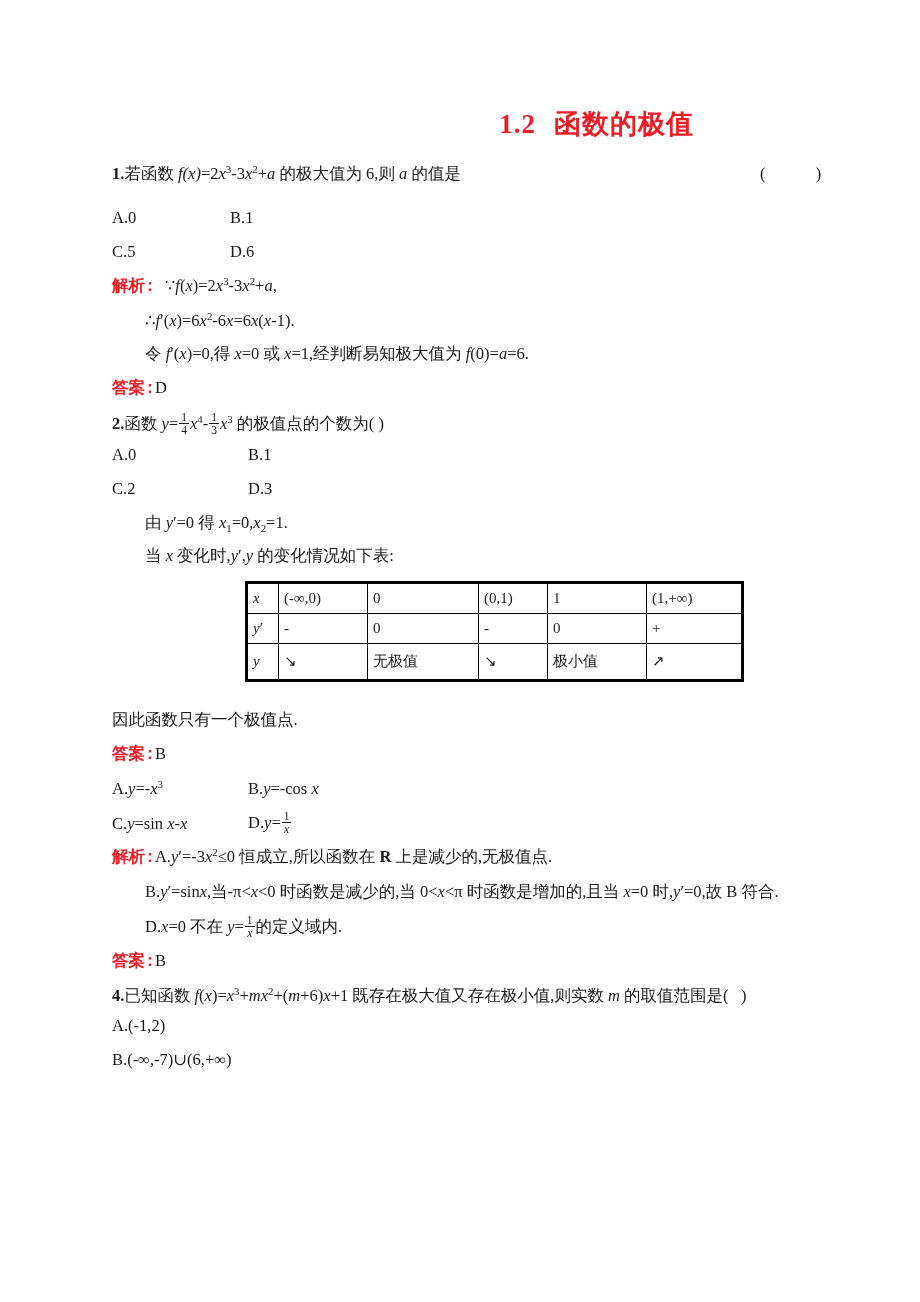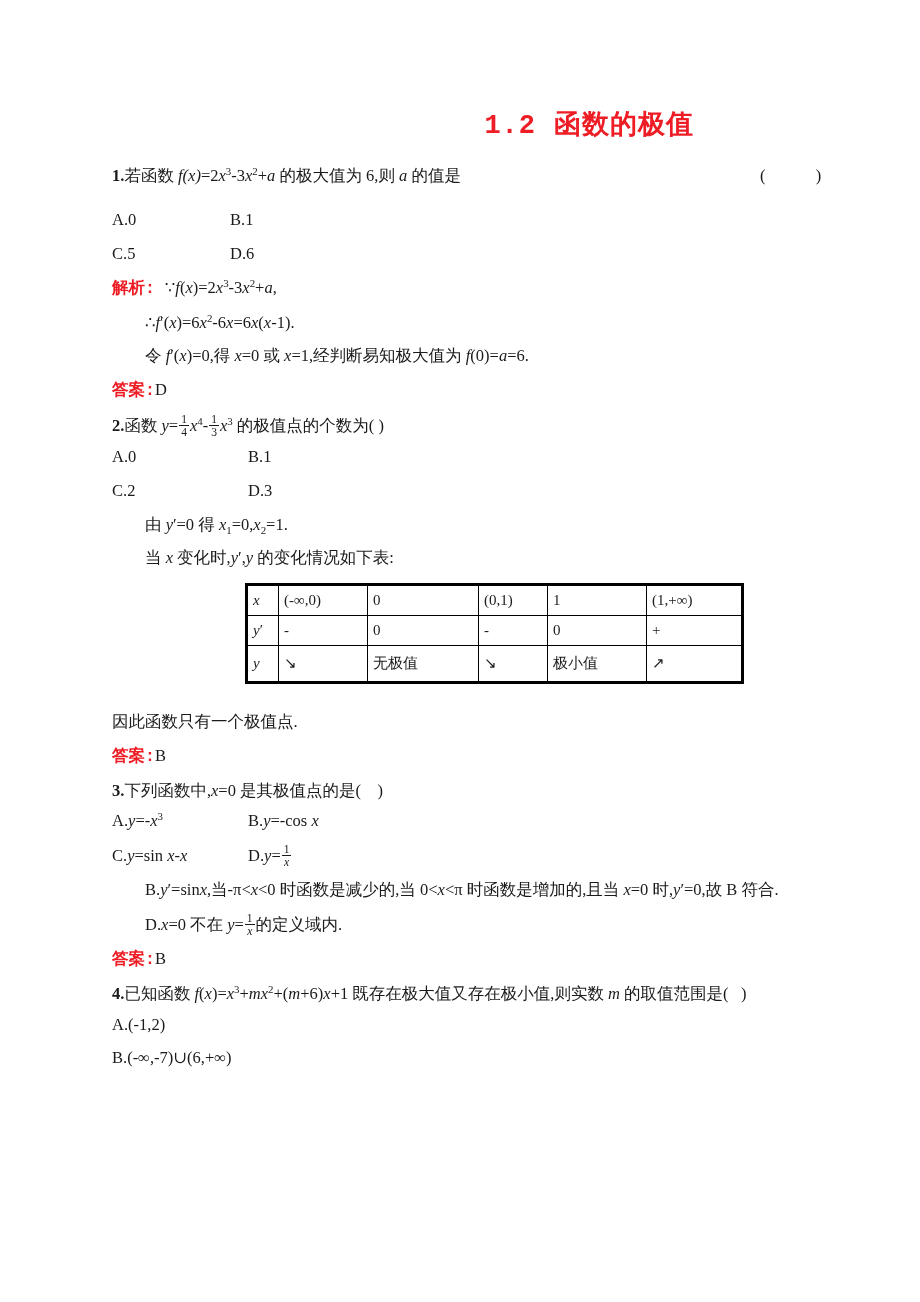--- a/index.html
+++ b/index.html
@@ -34,21 +34,21 @@
     font-weight: bold;
     font-size: 27px;
     letter-spacing: 1px;
     text-align: right;
     padding-right: 118px;
     margin: 0 0 22px 0;
     line-height: 1.2;
     font-family: "Liberation Sans", "DejaVu Sans", sans-serif;
   }
   .doc-title .num {
-    font-family: Liberation Mono, monospace;
+    font-family: Liberation Serif, serif;
   }
   .doc-title .gap { display: inline-block; width: 18px; }
 
   
   .group-head {
     text-align: center;
     font-weight: bold;
     font-size: 16px;
     margin: 0 0 10px 0;
     padding-right: 112px;
@@ -223,31 +223,31 @@
         </table>
   </div>
 
   <div class="sol">
     <span class="kai">因此函数只有一个极值点.</span>
   </div>
   <div class="ans">
     <span class="tag">答案:</span><span>B</span>
   </div>
 
-  <div class="line">
-    <span class="q-num">3.</span><span>下列函数中,<i>x</i>=0 是其极值点的是(&nbsp;&nbsp;&nbsp;&nbsp;)</span>
-  </div>
 
   <div class="opt-row">
     <span class="opt-wide-a"><span>A.</span><i>y</i>=-<i>x</i><sup>3</sup></span><span class="opt-b"><span>B.</span><i>y</i>=-cos <i>x</i></span>
   </div>
   <div class="opt-row">
     <span class="opt-wide-a"><span>C.</span><i>y</i>=sin <i>x</i>-<i>x</i></span><span class="opt-b"><span>D.</span><i>y</i>=<span class="frac"><span class="num-t">1</span><span class="den-b"><i>x</i></span></span></span>
   </div>
 
+  <div class="sol">
+    <span class="tag">解析:</span><span class="kai">A.<i>y</i>′=-3<i>x</i><sup>2</sup>≤0 恒成立,所以函数在 <span class="bf">R</span> 上是减少的,无极值点.</span>
+  </div>
   <div class="sol indent">
     <span class="kai">B.<i>y</i>′=sin<i>x</i>,当-π&lt;<i>x</i>&lt;0 时函数是减少的,当 0&lt;<i>x</i>&lt;π 时函数是增加的,且当 <i>x</i>=0 时,<i>y</i>′=0,故 B 符合.</span>
   </div>
   <div class="sol indent">
     <span class="kai">D.<i>x</i>=0 不在 <i>y</i>=<span class="frac"><span class="num-t">1</span><span class="den-b"><i>x</i></span></span>的定义域内.</span>
   </div>
   <div class="ans">
     <span class="tag">答案:</span><span>B</span>
   </div>
 

